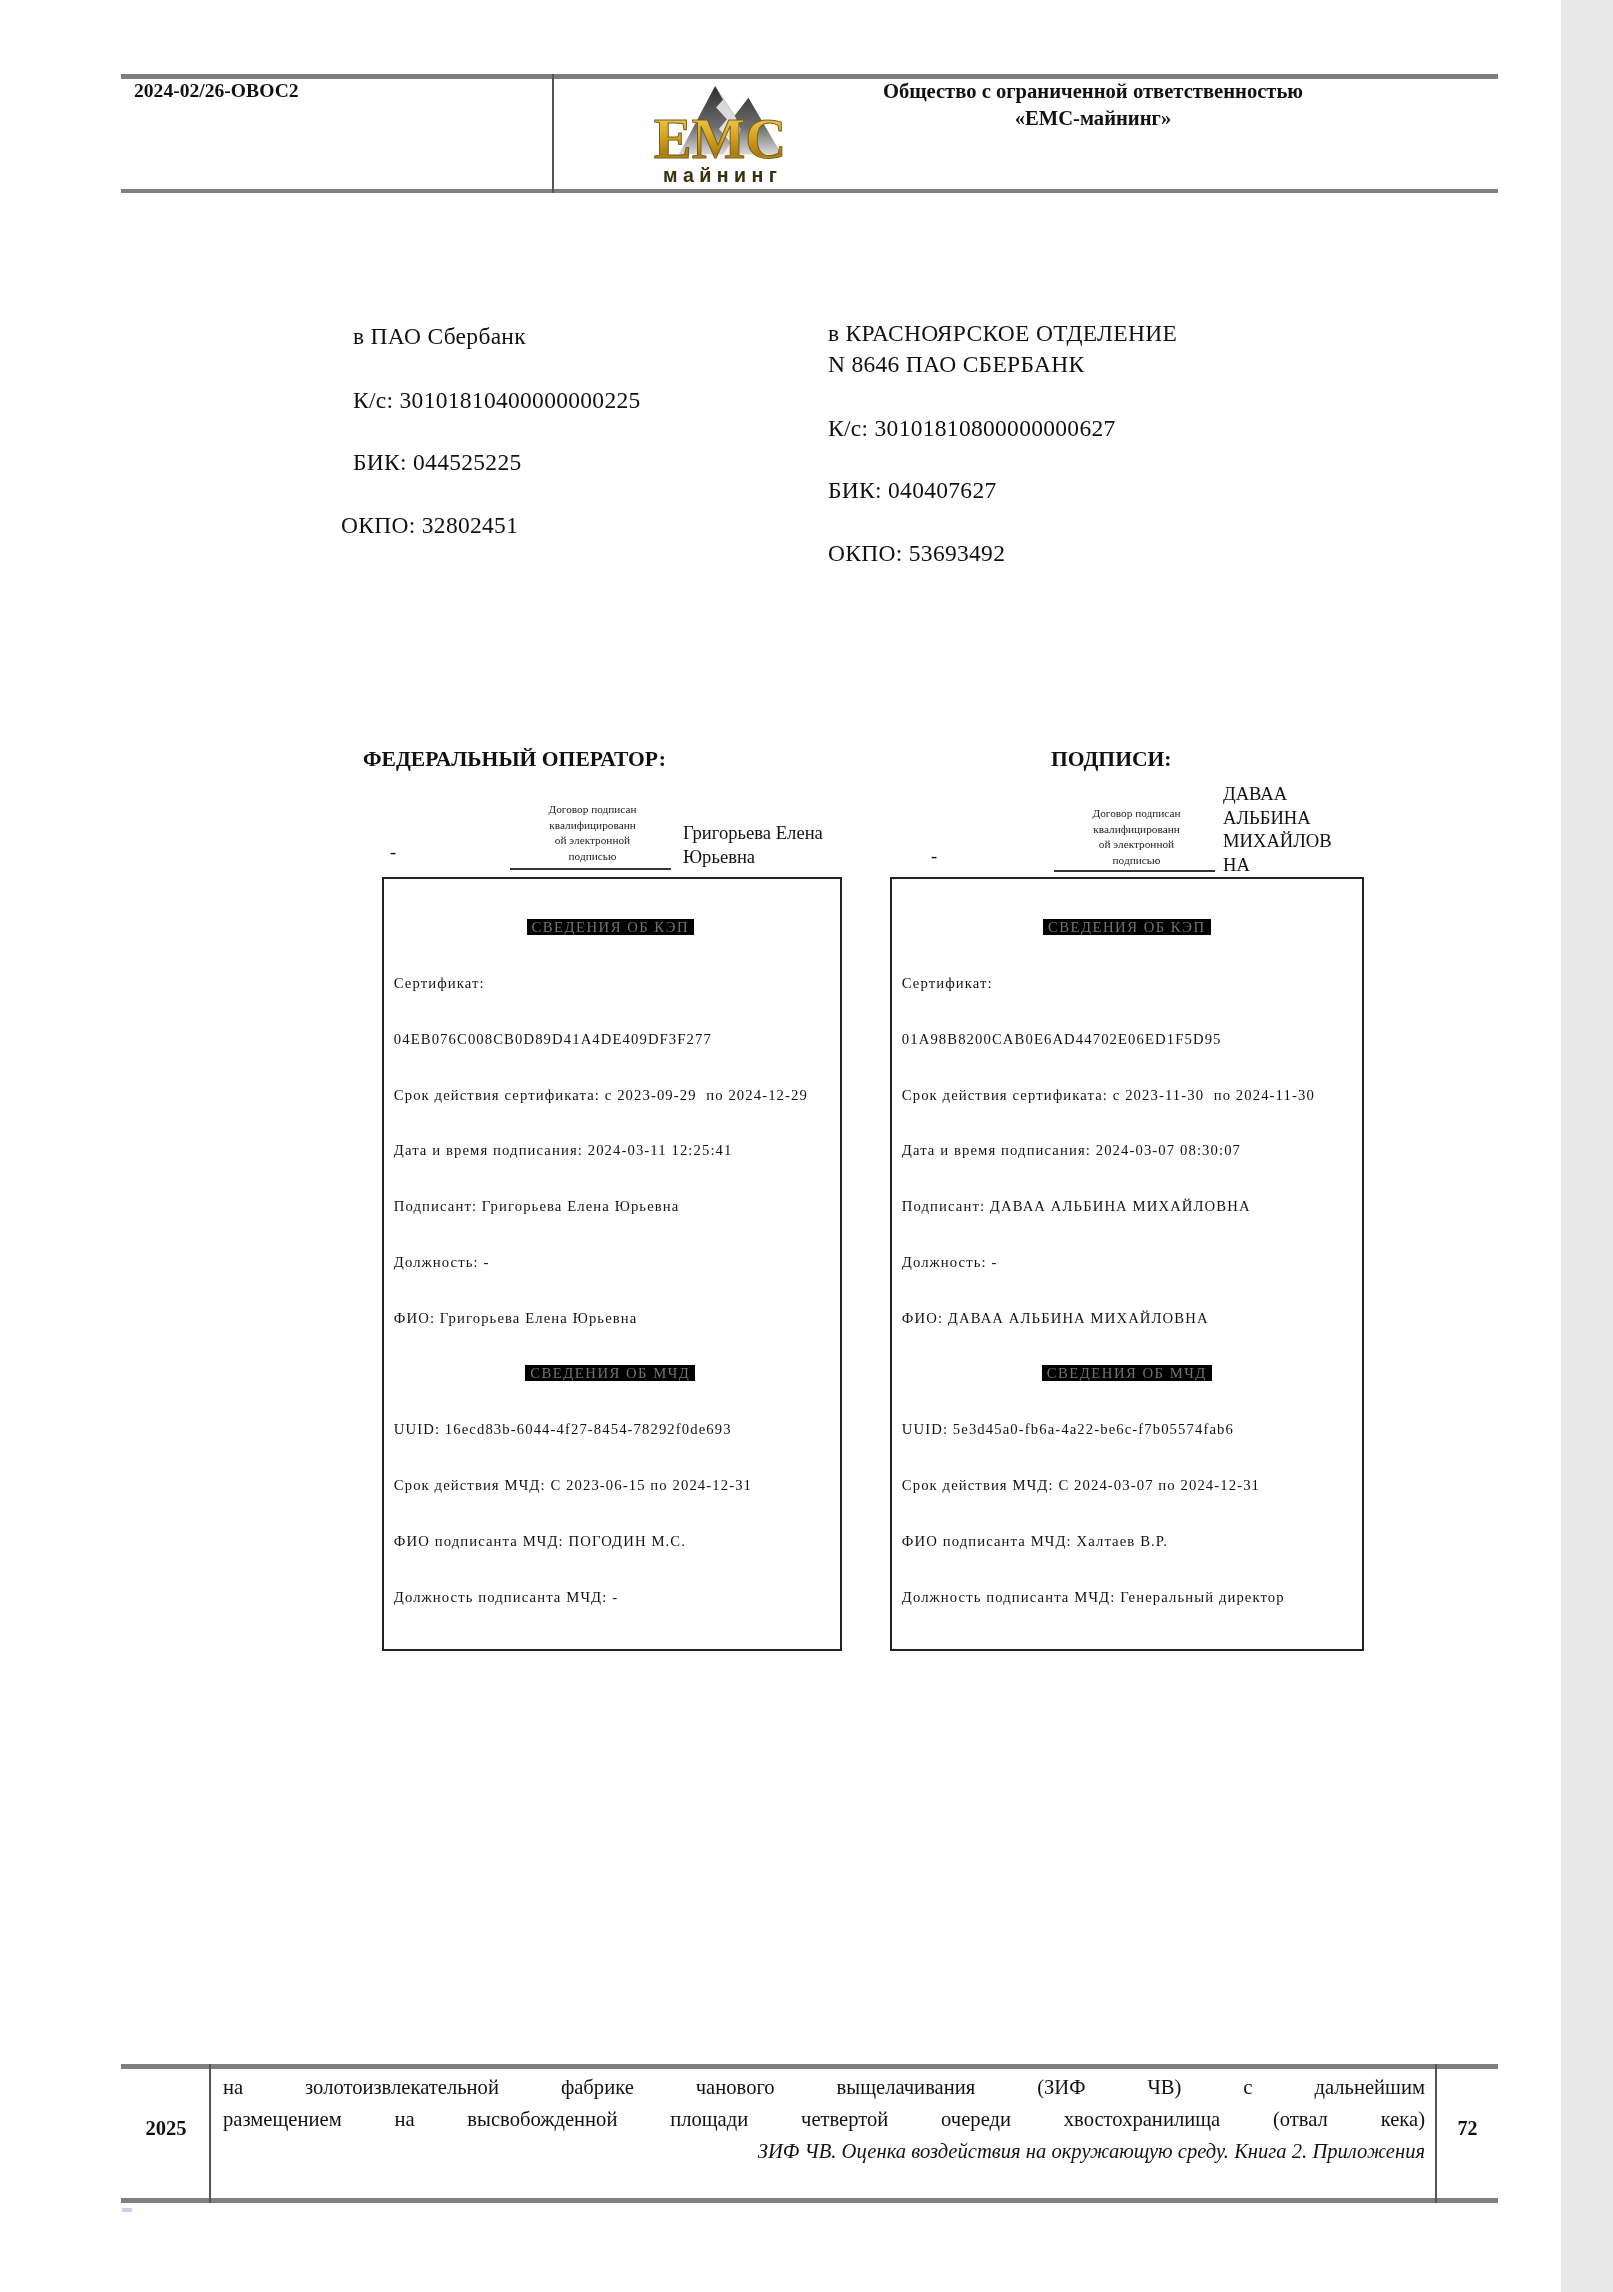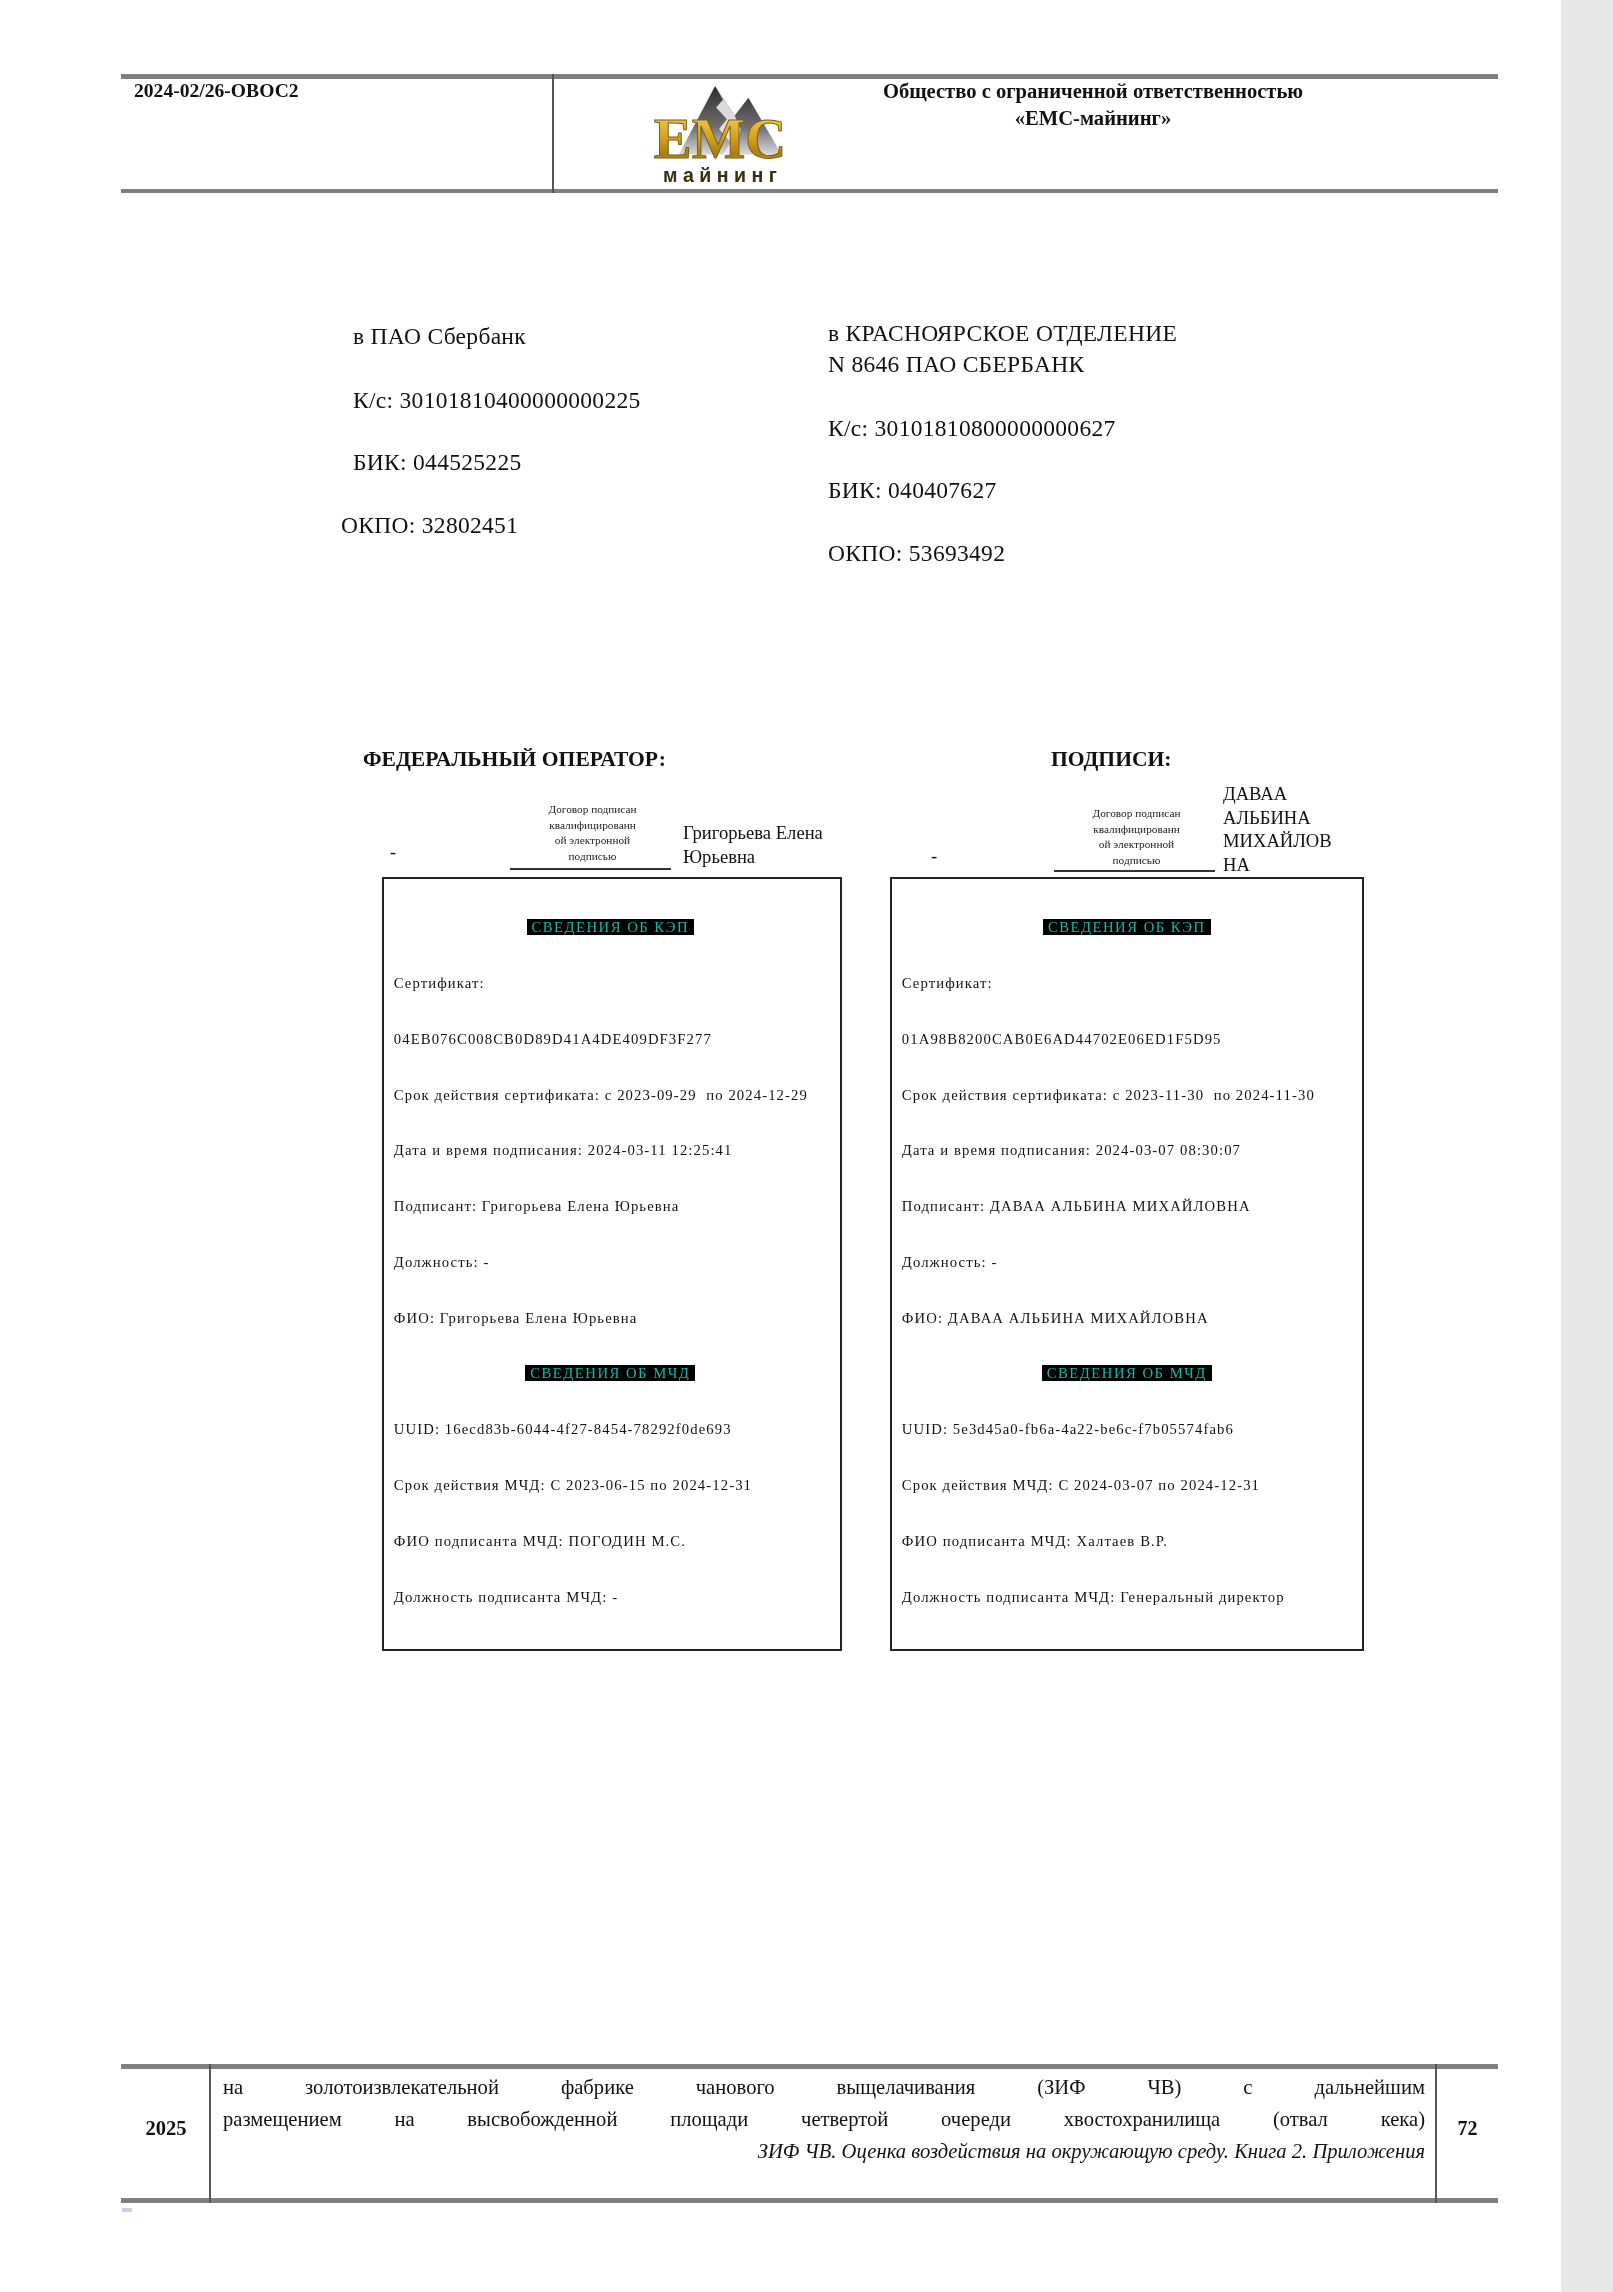--- a/index.html
+++ b/index.html
@@ -28,21 +28,21 @@
   .sig-line{height:2px;background:#333;}
   .signer{font-size:18.6px;line-height:23.5px;overflow-wrap:anywhere;}
   
   .certbox{
     border:2px solid #222;
     font-size:14.7px;line-height:18.6px;letter-spacing:1.1px;
     padding:2px 13.7px 5.9px 9.8px;
     white-space:pre-wrap;
   }
   .certbox .hdr{text-align:center;letter-spacing:1.5px;}
-  .certbox .hdr span{background:#000;color:#14b8a6;padding:0 4.9px;margin-top:8px;}
+  .certbox .hdr span{background:#000;color:#737373;padding:0 4.9px;margin-top:8px;}
   
   .footer-year{left:121px;top:2117px;width:90px;text-align:center;font-size:20.6px;font-weight:bold;}
   .footer-page{left:1437px;top:2117px;width:61px;text-align:center;font-size:20px;font-weight:bold;}
   .footer-text{left:223px;top:2071px;width:1202px;font-size:20.6px;line-height:32px;}
   .footer-text .jline{text-align:justify;text-align-last:justify;}
   .footer-text .lline{text-align:right;font-style:italic;}
   .artifact{background:#b9c4de;opacity:.8;}
 </style>
 </head>
 <body>

